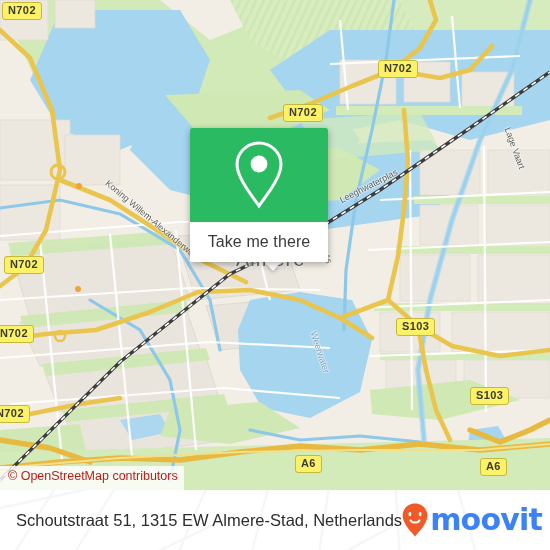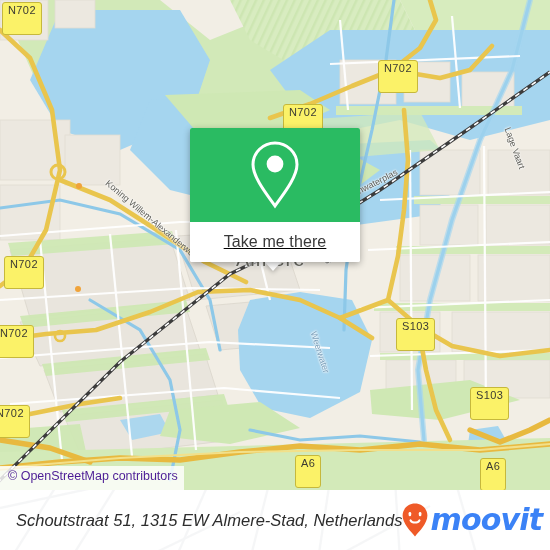--- a/index.html
+++ b/index.html
@@ -20,23 +20,23 @@
   svg.vec{position:absolute;left:0;top:0;width:550px;height:490px;overflow:visible;}
 
   
   .shield{
     position:absolute;
     background:#fbf268;
     border:1px solid #c6b83c;
     border-radius:3px;
     color:#3b3b33;
     font-size:11px;
-    font-weight:normal;
+    font-weight:bold;
     letter-spacing:.4px;
-    padding:1px 5px 18px 5px;
+    padding:1px 5px 3px 5px;
     line-height:12px;
     white-space:nowrap;
     box-sizing:border-box;
   }
 
   
   .mlabel{
     position:absolute;
     color:#5d5d57;
     font-size:9px;
@@ -49,27 +49,26 @@
     color:#6b6b63;
     font-size:20px;
     letter-spacing:1px;
     white-space:nowrap;
     text-shadow:0 0 3px #fff,0 0 3px #fff,0 0 4px #fff;
   }
   .waterlabel{color:#7a9fba;}
 
   
   #card{
-    position:absolute;left:190px;top:128px;width:170px;height:134px;
+    position:absolute;left:190px;top:128px;width:138px;height:134px;
     background:#ffffff;
     border-radius:2px;
     box-shadow:0 2px 7px rgba(0,0,0,.32);
     overflow:hidden;
     z-index:40;
-    text-decoration:underline;
   }
   #card-head{
     height:94px;width:100%;
     background:#2abb62;
     display:flex;align-items:center;justify-content:center;
   }
   #card-foot{
     height:40px;width:100%;
     display:flex;align-items:center;justify-content:center;
     background:#ffffff;
@@ -85,39 +84,39 @@
     border-top:10px solid #ffffff;
     z-index:39;
     filter:drop-shadow(0 2px 2px rgba(0,0,0,.22));
   }
 
   
   #attrib{
     position:absolute;left:0;top:466px;
     padding:3px 6px 20px 8px;
     background:rgba(255,255,255,.82);
-    font-size:12.5px;color:#4c1d95;
+    font-size:12.5px;color:#b91c1c;
     z-index:45;
     white-space:nowrap;
   }
 
   
   #footer{
     position:absolute;left:0;top:490px;width:550px;height:60px;
     background:#ffffff;
     overflow:hidden;
   }
   #footer-wm{
     position:absolute;left:0;top:0;width:550px;height:60px;
     opacity:.5;
   }
   #footer-inner{
     position:absolute;left:0;top:0;width:478px;height:60px;
     display:flex;align-items:center;justify-content:space-between;
-    padding:0 14px 0 16px;box-sizing:border-box;font-style:italic;
+    padding:0 14px 0 16px;box-sizing:border-box;
   }
   #addr{
     font-size:16.5px;color:#2d2d2d;white-space:nowrap;
   }
   #logo{display:flex;align-items:center;gap:2px;}
   #logo-pin{width:26px;height:34px;display:block;}
   #logo-word{
     font-size:30px;font-weight:bold;color:#3b82f6;
     letter-spacing:-0.8px;line-height:30px;
     font-family:"DejaVu Sans", sans-serif;

